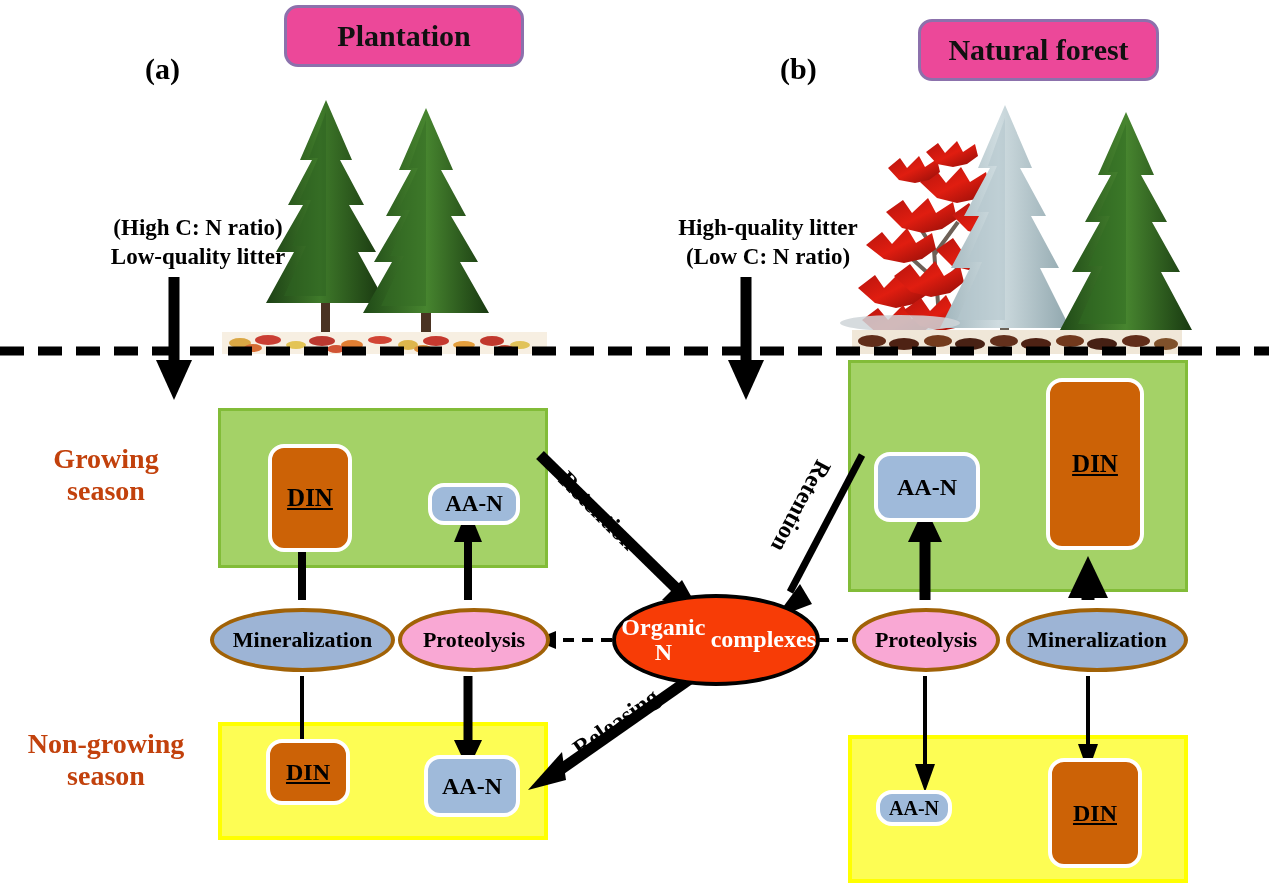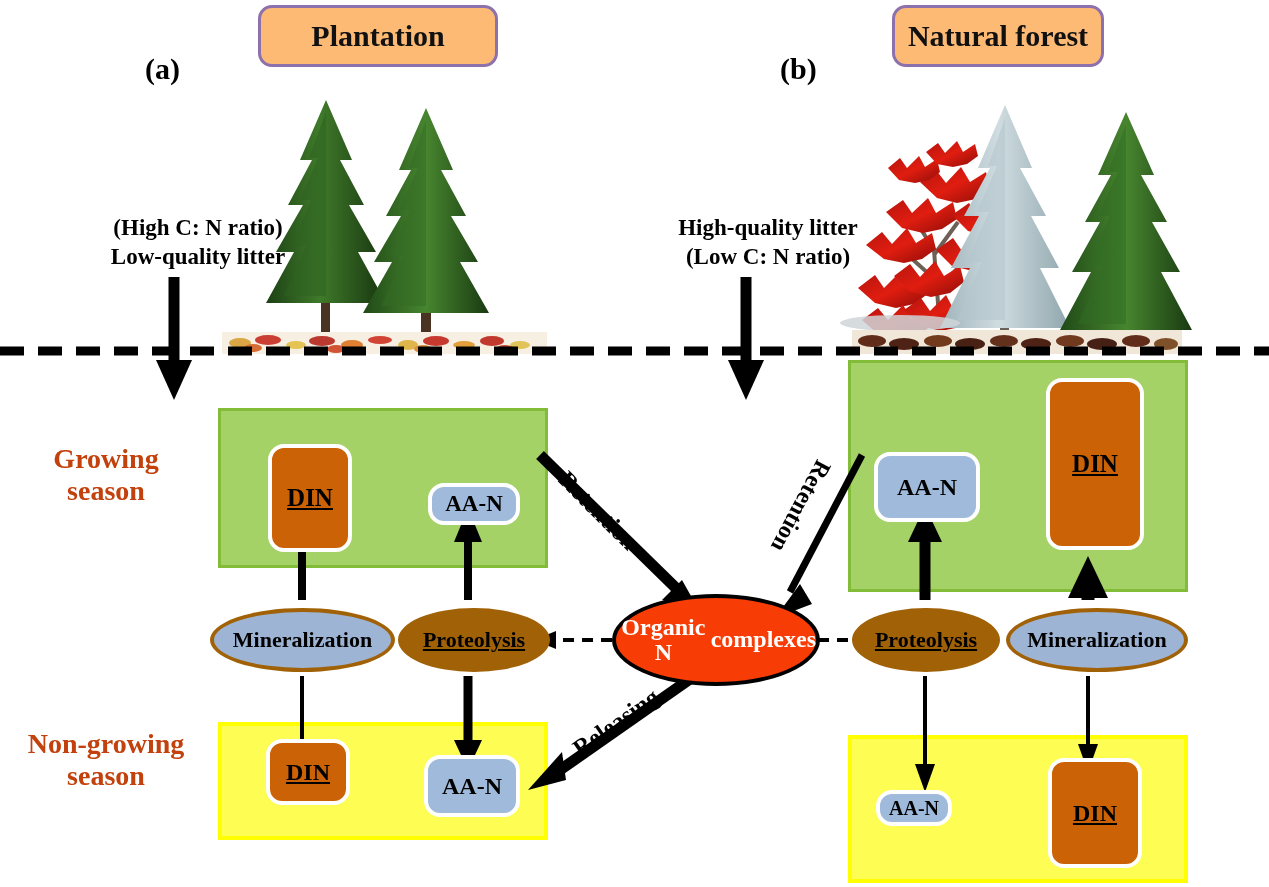--- a/index.html
+++ b/index.html
@@ -14,27 +14,28 @@
     background: #ffffff;
     overflow: hidden;
     font-family: "Liberation Serif", "DejaVu Serif", serif;
   }
   .abs { position: absolute; }
 
   
   .title-box {
     border: 3px solid #8c71ac;
     border-radius: 14px;
-    background: #fdba74;
+    background: #ec4899;
     display: flex;
     align-items: center;
     justify-content: center;
     font-weight: bold;
     color: #111111;
     box-sizing: border-box;
+    margin-left: 26px;
   }
   .panel-letter {
     font-weight: bold;
     font-size: 30px;
     color: #000000;
   }
 
   
   .litter-label {
     text-align: center;
@@ -86,21 +87,21 @@
     border-radius: 50%;
     display: flex;
     align-items: center;
     justify-content: center;
     font-weight: bold;
     color: #000000;
     text-align: center;
     line-height: 1.06;
   }
   .ell-min { background: #9db4d5; }
-  .ell-pro { background: #a16207; text-decoration: underline; }
+  .ell-pro { background: #f9a8d4; }
   .ell-org {
     background: #f73c06;
     color: #ffffff;
     border: 4px solid #000000;
   }
 
   
   #overlay {
     position: absolute;
     left: 0; top: 0;
@@ -223,21 +224,21 @@
       </g>
     </g>
   </svg>
 
   <div class="abs panel-letter" style="left:145px;top:52px;">(a)</div>
   <div class="abs panel-letter" style="left:780px;top:52px;">(b)</div>
 
   <div class="abs title-box" style="left:258px;top:5px;width:240px;height:62px;font-size:30px;">
     <span>Plantation</span>
   </div>
-  <div class="abs title-box" style="left:892px;top:5px;width:212px;height:62px;font-size:30px;">
+  <div class="abs title-box" style="left:892px;top:19px;width:241px;height:62px;font-size:30px;">
     <span>Natural forest</span>
   </div>
 
   <div class="abs litter-label" style="left:68px;top:213px;width:260px;">
     <div>(High C: N ratio)</div>
     <div>Low-quality litter</div>
   </div>
   <div class="abs litter-label" style="left:638px;top:213px;width:260px;">
     <div>High-quality litter</div>
     <div>(Low C: N ratio)</div>

